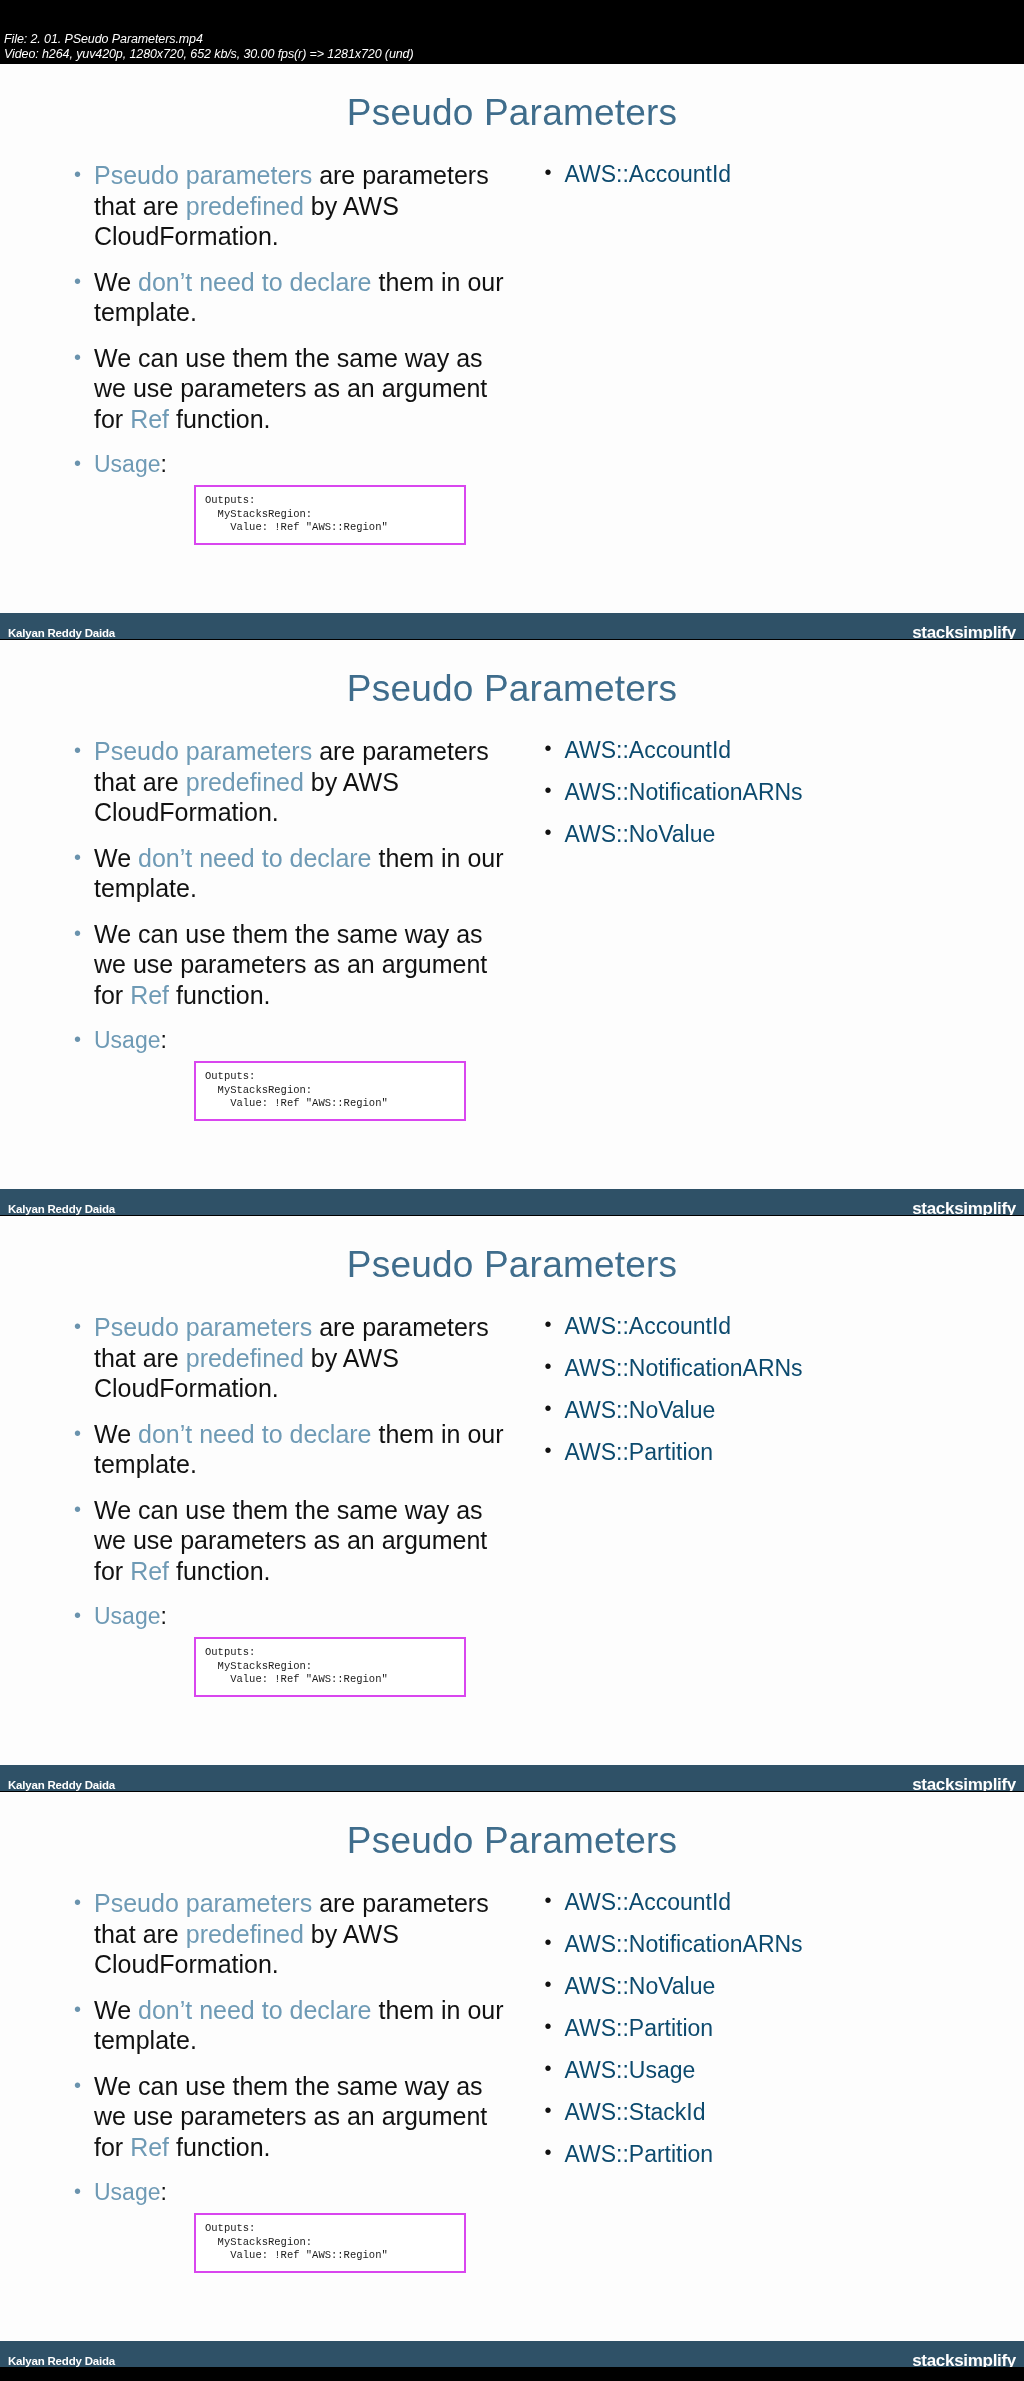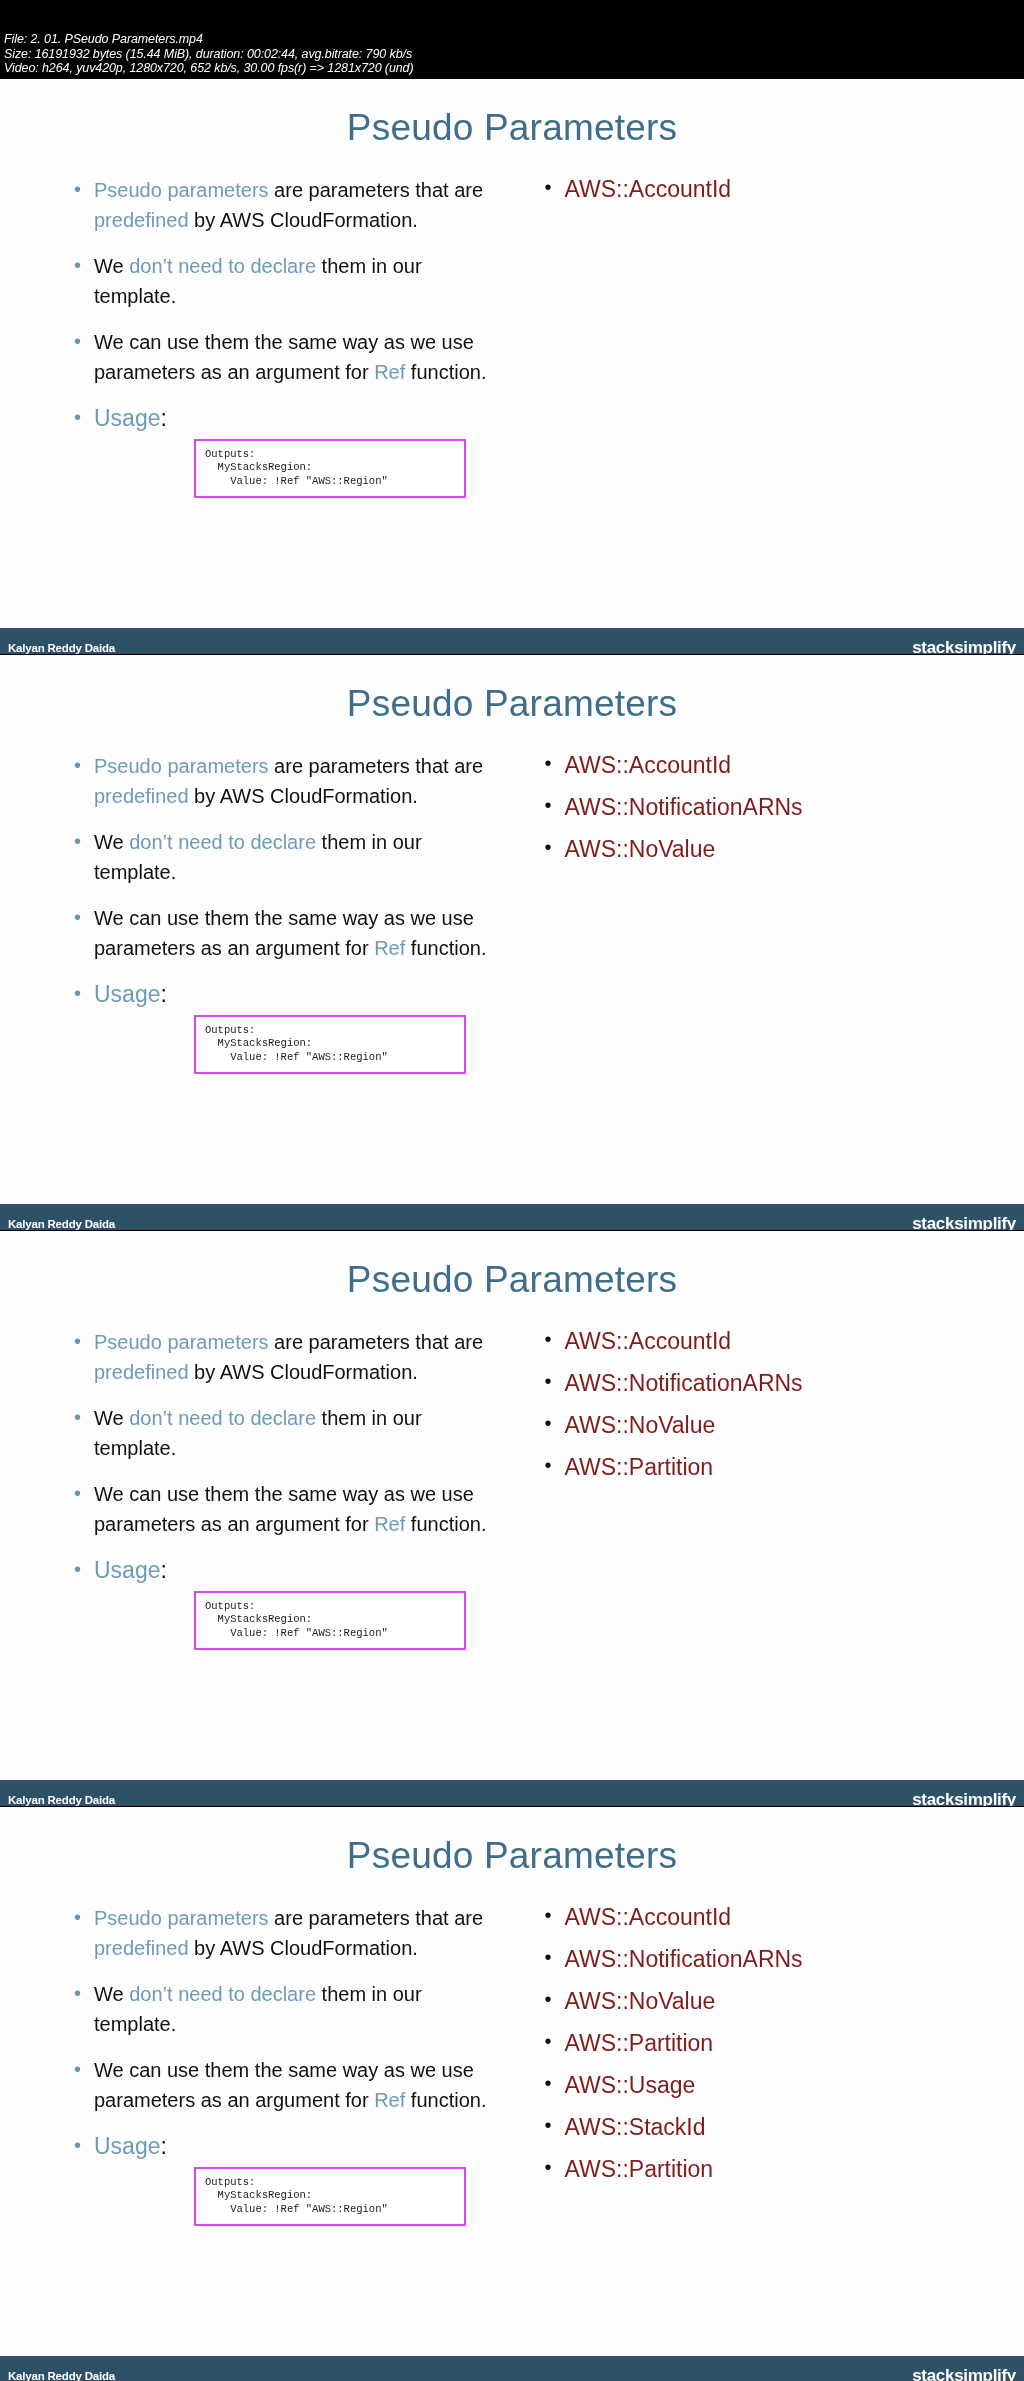--- a/index.html
+++ b/index.html
@@ -69,21 +69,21 @@
     width: 48%;
     padding-left: 10px;
   }
 
   ul.bullets { list-style: none; }
 
   ul.bullets > li {
     position: relative;
     padding-left: 22px;
     margin-bottom: 15px;
-    font-size: 20px;
+    font-size: 25px;
     line-height: 30.5px;
     color: #111111;
   }
   ul.bullets > li::before {
     content: "\2022";
     position: absolute;
     left: 2px;
     top: -1px;
     color: #6a93ad;
     font-size: 20px;
@@ -91,21 +91,21 @@
 
   .hl { color: #6e9ab5; }
 
   ul.aws-list { list-style: none; }
   ul.aws-list > li {
     position: relative;
     padding-left: 22px;
     margin-bottom: 14px;
     font-size: 23px;
     line-height: 28px;
-    color: #7f1d1d;
+    color: #0c4a6e;
   }
   ul.aws-list > li::before {
     content: "\2022";
     position: absolute;
     left: 2px;
     top: -2px;
     color: #111111;
     font-size: 20px;
   }
 
@@ -181,21 +181,20 @@
     text-shadow: 0 0 2px #000;
     letter-spacing: -0.2px;
     white-space: nowrap;
   }
 </style>
 </head>
 <body>
 
 <div class="media-info">
   <div>File: 2. 01. PSeudo Parameters.mp4</div>
-  <div>Size: 16191932 bytes (15.44 MiB), duration: 00:02:44, avg.bitrate: 790 kb/s</div>
   <div>Video: h264, yuv420p, 1280x720, 652 kb/s, 30.00 fps(r) =&gt; 1281x720 (und)</div>
 </div>
 
 <div class="slides" id="slides-container">
     <div class="slide">
       <div class="slide-title">Pseudo Parameters</div>
       <div class="columns">
         <div class="col-left">
           <ul class="bullets">
             <li><span class="hl">Pseudo parameters </span><span>are parameters that are </span><span class="hl">predefined </span><span>by AWS CloudFormation.</span></li>

